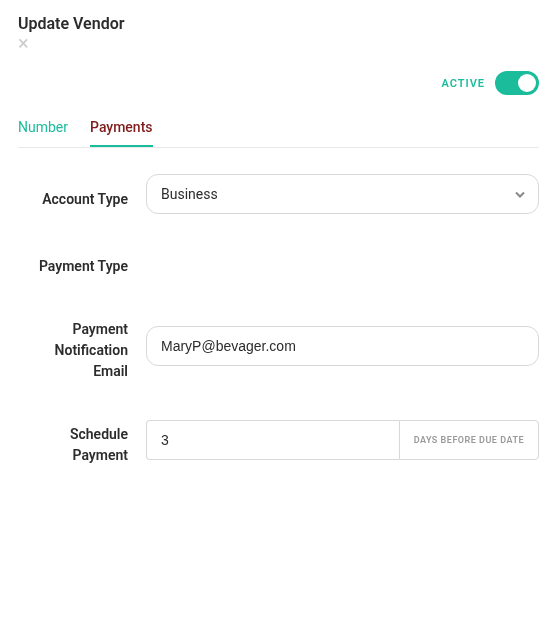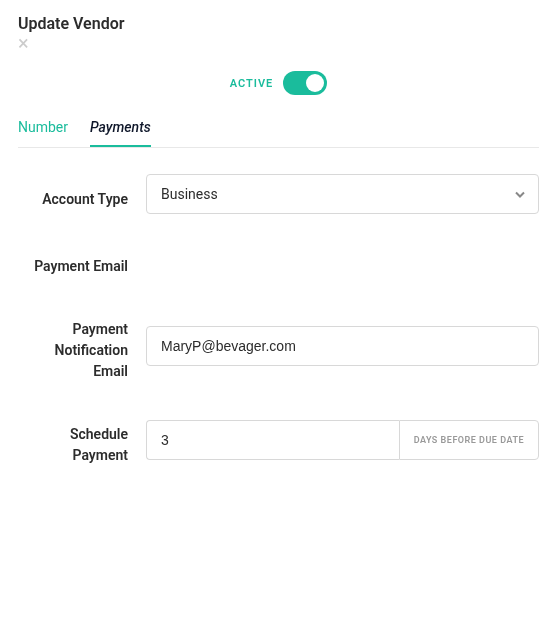--- a/index.html
+++ b/index.html
@@ -27,21 +27,21 @@
       color: #2c2c2c;
     }
     .close-icon {
       color: #ccc;
       font-size: 20px;
       line-height: 1;
       cursor: pointer;
     }
     .status-row {
       display: flex;
-      justify-content: center;
+      justify-content: flex-end;
       align-items: center;
       margin-top: 18px;
       gap: 10px;
     }
     .status-label {
       font-size: 11px;
       font-weight: 600;
       letter-spacing: 1px;
       color: #1abc9c;
     }
@@ -68,24 +68,23 @@
       margin-top: 24px;
       gap: 22px;
     }
     .tab {
       font-size: 14px;
       color: #1abc9c;
       padding-bottom: 10px;
       cursor: pointer;
     }
     .tab.active {
-      color: #0f172a;
+      color: #7f1d1d;
       font-weight: 500;
       border-bottom: 2px solid #1abc9c;
-      font-style: italic;
     }
     .form {
       margin-top: 26px;
     }
     .form-row {
       display: flex;
       align-items: center;
       margin-bottom: 32px;
     }
     .form-label {
@@ -98,21 +97,21 @@
       line-height: 1.5;
       padding-top: 10px;
     }
     .form-control-wrap {
       flex: 1;
       position: relative;
     }
     .select, .input {
       width: 100%;
       border: 1px solid #d8d8d8;
-      border-radius: 4px;
+      border-radius: 12px;
       padding: 11px 14px;
       font-size: 14px;
       color: #2c2c2c;
       background: #fff;
       outline: none;
     }
     .select {
       cursor: pointer;
       padding-right: 32px;
     }
@@ -185,21 +184,21 @@
       <div class="select">Business</div>
       <span class="chevron">
         <svg viewBox="0 0 10 10">
             <polyline points="1,3 5,7 9,3"></polyline>
           </svg>
       </span>
     </div>
   </div>
 
   <div class="form-row">
-    <div class="form-label">Payment Email</div>
+    <div class="form-label">Payment Type</div>
   </div>
 
 
 
   <div class="form-row">
     <div class="form-label">Payment Notification Email</div>
     <div class="form-control-wrap">
       <input class="input" type="text" value="MaryP@bevager.com" style="">
     </div>
   </div>

